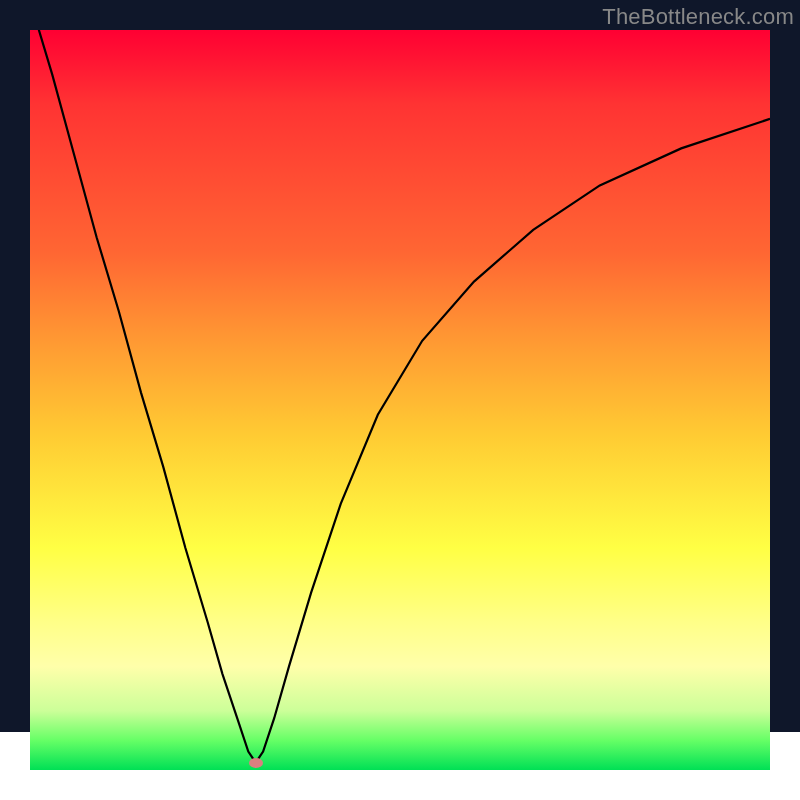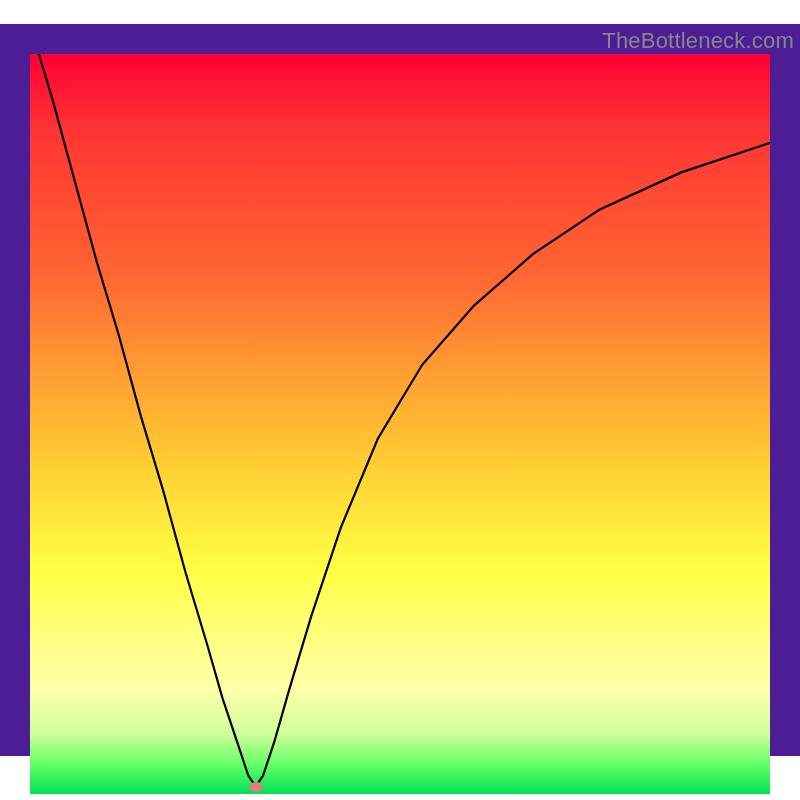--- a/index.html
+++ b/index.html
@@ -7,22 +7,21 @@
     padding: 0;
     width: 800px;
     height: 800px;
     overflow: hidden;
     font-family: Arial, Helvetica, sans-serif;
   }
   .frame {
     position: relative;
     width: 800px;
     height: 732px;
-    background: #4c1d95;
-    margin-top: 24px;
+    background: #0f172a;
   }
   .plot-area {
     position: absolute;
     left: 30px;
     top: 30px;
     width: 740px;
     height: 740px;
     overflow: hidden;
   }
   .gradient {

